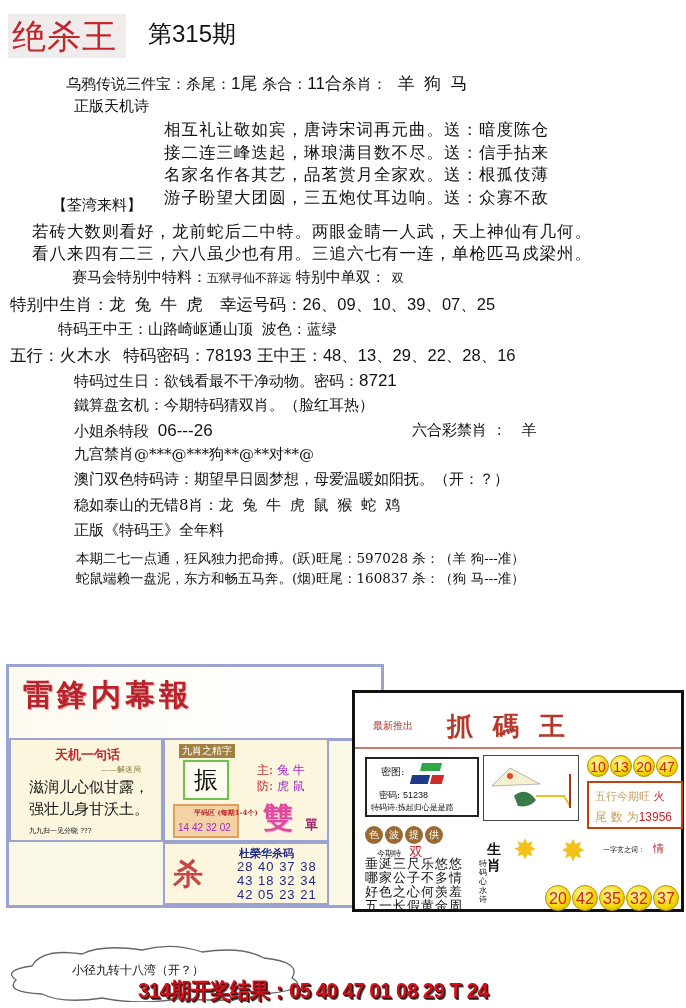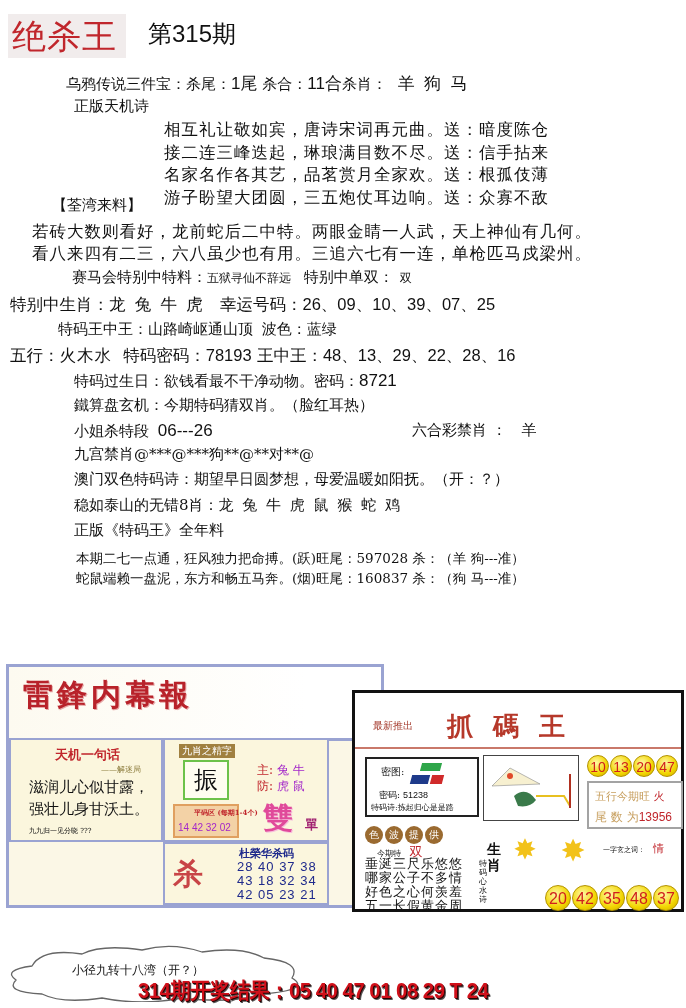--- a/index.html
+++ b/index.html
@@ -60,21 +60,21 @@
   <div>游子盼望大团圆，三五炮仗耳边响。送：众寡不敌</div>
 </div>
 <div class="abs t16" style="left:52px; top:196px;">【荃湾来料】</div>
 <div class="abs t17 ls1" style="left:32px; top:221px; line-height:22px;">
   <div>若砖大数则看好，龙前蛇后二中特。两眼金睛一人武，天上神仙有几何。</div>
   <div>看八来四有二三，六八虽少也有用。三追六七有一连，单枪匹马戍梁州。</div>
 </div>
 
 <div class="abs t16" style="left:72px; top:268px;">
   <span>赛马会特别中特料：</span><span class="small">五狱寻仙不辞远</span>
-  <span style="margin-left:8px;">特别中单双：</span><span class="small" style="margin-left:6px;">双</span>
+  <span style="">特别中单双：</span><span class="small" style="margin-left:6px;">双</span>
 </div>
 <div class="abs t17" style="left:10px; top:294px;">
   <span>特别中生肖：</span><span class="ls2">龙 兔 牛 虎</span>
   <span style="margin-left:10px;">幸运号码：</span><span class="sans">26、09、10、39、07、25</span>
 </div>
 <div class="abs t16" style="left:58px; top:320px;">
   <span>特码王中王：</span><span>山路崎岖通山顶</span>
   <span style="margin-left:4px;">波色：</span><span>蓝绿</span>
 </div>
 <div class="abs t17" style="left:10px; top:345px;">
@@ -173,42 +173,42 @@
       <circle cx="26" cy="20" r="3" fill="#e04a2a"></circle>
       <path d="M30 40 Q42 30 52 44 Q46 52 34 50 Z" fill="#3a7a4a"></path>
       <polyline points="52,40 80,40 86,50" fill="none" stroke="#e8c020" stroke-width="2"></polyline>
       <line x1="86" y1="18" x2="86" y2="52" stroke="#b03020" stroke-width="2"></line>
     </svg>
   </div>
 
   <div class="abs" style="left:232px; top:62px;">
     <span class="ball">10</span><span class="ball">13</span><span class="ball">20</span><span class="ball">47</span>
   </div>
-  <div class="abs" style="left:232px; top:88px; width:96px; height:48px; border:2px solid #a3a3a3;">
+  <div class="abs" style="left:232px; top:88px; width:96px; height:48px; border:2px solid #c2410c;">
     <div class="abs" style="left:6px; top:6px; font-size:11px; color:#c8a060;"><span>五行今期旺</span> <span class="red">火</span></div>
     <div class="abs" style="left:6px; top:26px; font-size:12px; color:#c8a060;"><span>尾 数 为</span><span class="red sans" style="font-size:12px;">13956</span></div>
   </div>
 
   <div class="abs" style="left:10px; top:130px;">
     <span class="orb">色</span><span class="orb">波</span><span class="orb">提</span><span class="orb">供</span>
   </div>
   <div class="abs" style="left:22px; top:150px; font-size:8px;"><span>今期特</span> <span class="red sans" style="font-size:13px;margin-left:6px;">双</span></div>
   <div class="abs" style="left:10px; top:164px; font-size:13px; line-height:14px; letter-spacing:1px;">
     <div>垂涎三尺乐悠悠</div>
     <div>哪家公子不多情</div>
     <div>好色之心何羡羞</div>
     <div>五一长假黄金周</div>
   </div>
   <div class="abs bold" style="left:132px; top:148px; font-size:14px; width:16px; line-height:16px; white-space:normal;">生肖</div>
   <div class="abs" style="left:124px; top:166px; font-size:8px; width:10px; line-height:9px; white-space:normal;">特码心水诗</div>
   <div class="abs" style="left:150px; top:140px; width:40px; height:36px; font-size:28px; color:#f2c21a; text-align:center;">✸</div>
   <div class="abs" style="left:196px; top:140px; width:44px; height:40px; font-size:30px; color:#f2c21a; text-align:center;">✸</div>
   <div class="abs" style="left:248px; top:148px; font-size:7px;"><span>一字玄之词：</span><span class="red" style="font-size:11px;margin-left:8px;">情</span></div>
   <div class="abs" style="left:190px; top:192px;">
-    <span class="ball lg">20</span><span class="ball lg">42</span><span class="ball lg">35</span><span class="ball lg">48</span><span class="ball lg">37</span>
+    <span class="ball lg">20</span><span class="ball lg">42</span><span class="ball lg">35</span><span class="ball lg">32</span><span class="ball lg">37</span>
   </div>
 </div>
 
 <svg class="abs cloud" viewBox="0 0 320 58">
   <path d="M30 22 Q40 4 80 10 Q100 0 140 6 Q170 -2 200 8 Q240 2 262 14 Q300 18 290 34 Q310 46 260 50 Q230 60 180 54 Q140 62 100 54 Q60 60 40 50 Q2 48 14 36 Q0 26 30 22 Z" fill="#fff" stroke="#666" stroke-width="1.3"></path>
 </svg>
 <div class="abs" style="left:72px; top:962px; font-size:12px;">小径九转十八湾（开？）</div>
 <div class="abs result">314期开奖结果：05 40 47 01 08 29 T 24</div>
 
 </body></html>

